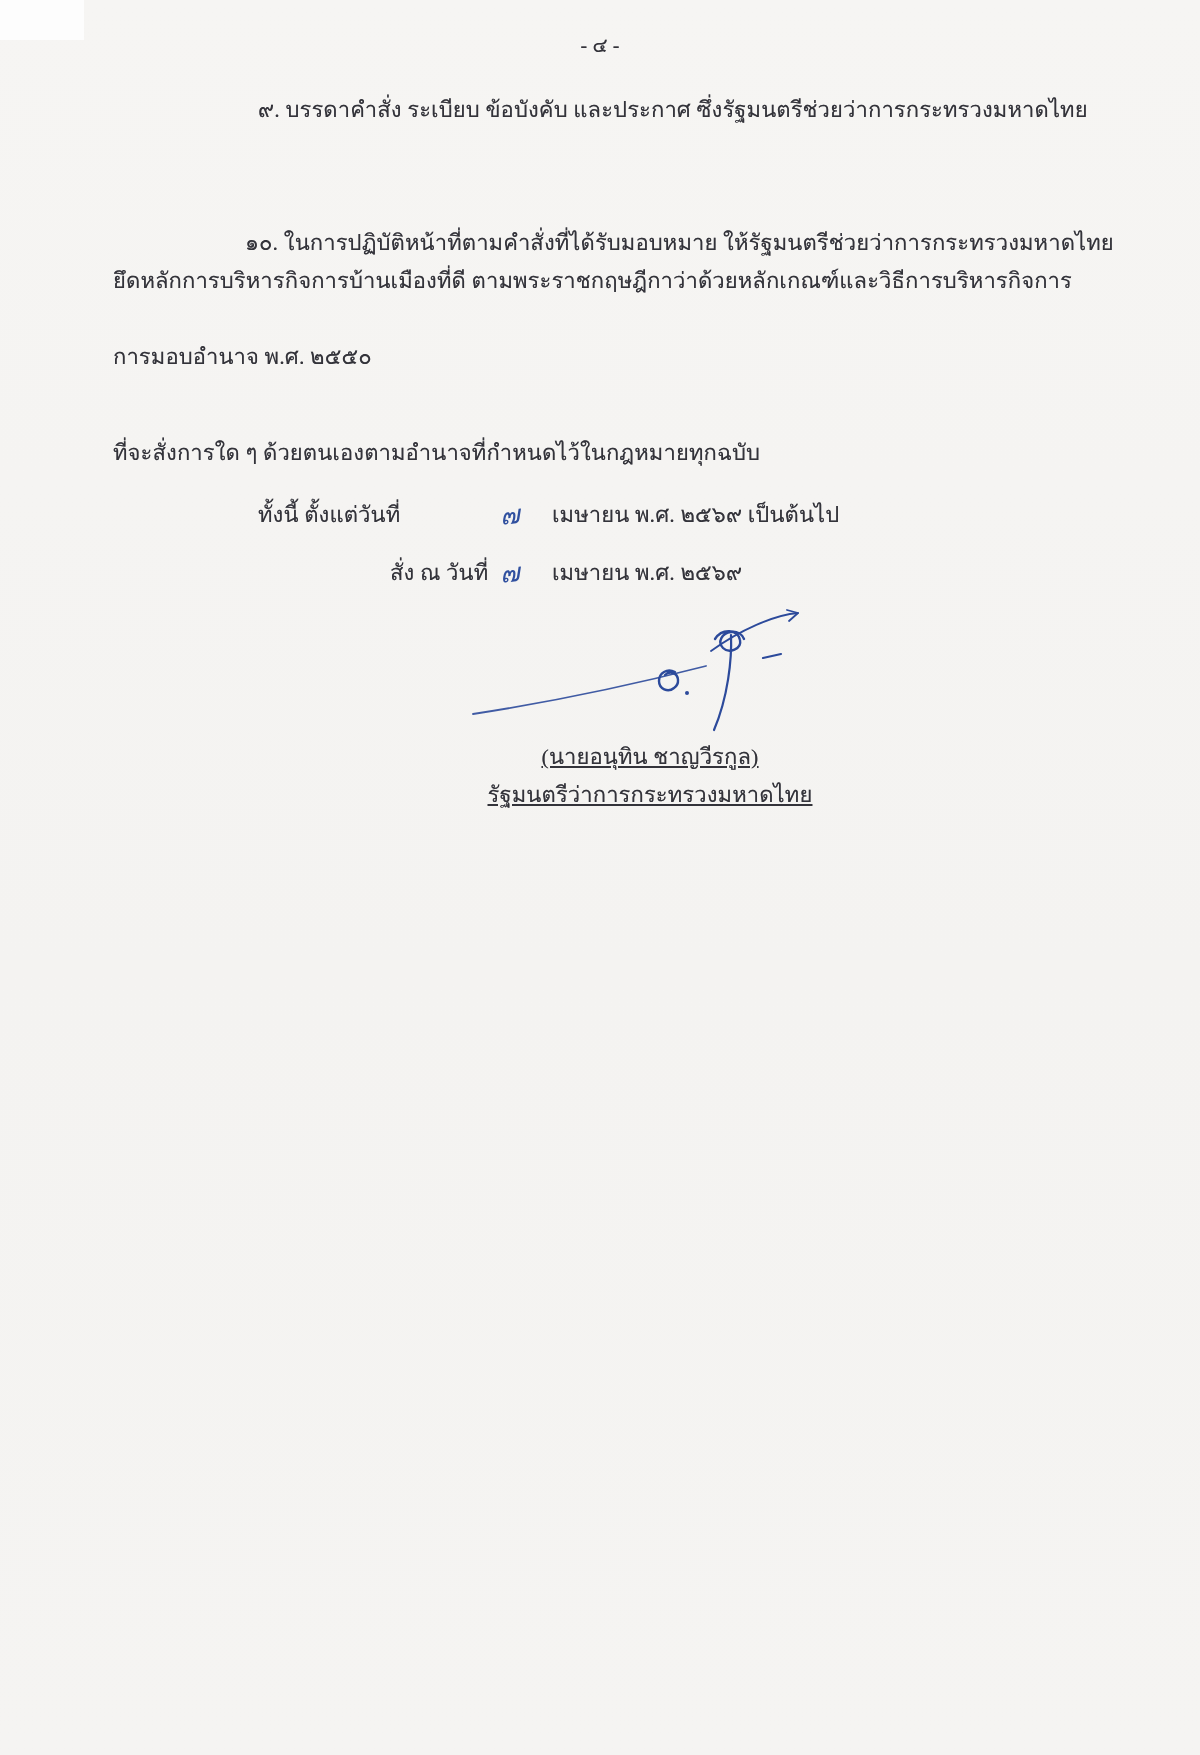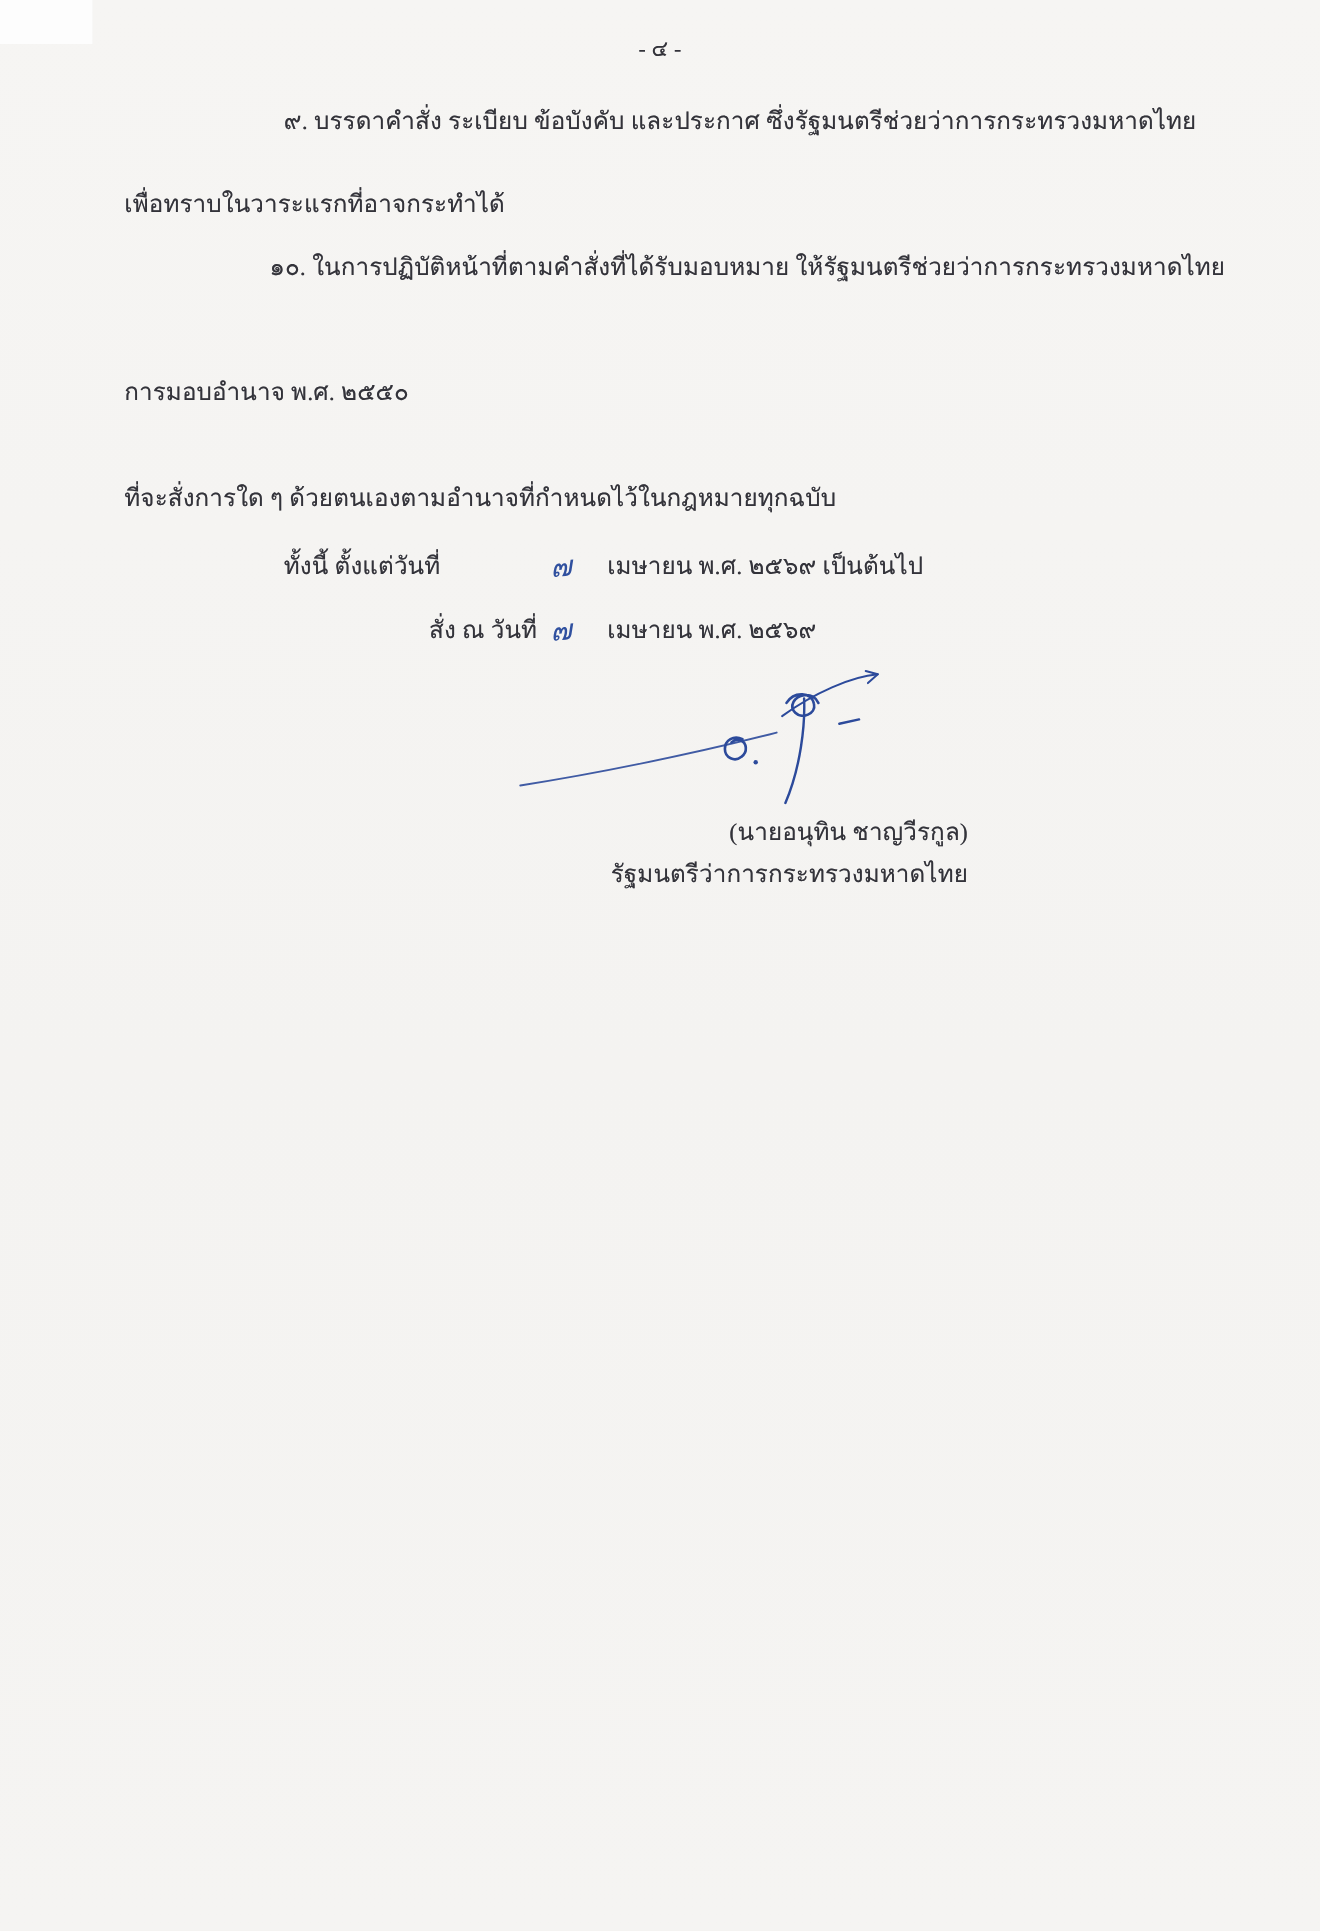--- a/index.html
+++ b/index.html
@@ -33,35 +33,35 @@
     position:absolute;
     font-size:26px;
     font-style:italic;
     transform:rotate(-5deg);
     color:#30509f;
   }
   .sig-wrap{
     position:absolute;left:468px;top:598px;width:340px;height:145px;
   }
   .center-block{
-    position:absolute;left:420px;width:460px;text-align:right;
+    position:absolute;left:420px;width:460px;text-align:center;text-decoration:underline;
   }
 </style>
 </head>
 <body>
 
 <div class="page">
   <div class="scan-patch"></div>
 
   <div class="txt pagenum">- ๔ -</div>
 
   <div class="txt" style="left:258px;top:95px">๙. บรรดาคำสั่ง ระเบียบ ข้อบังคับ และประกาศ ซึ่งรัฐมนตรีช่วยว่าการกระทรวงมหาดไทย</div>
-  <div class="txt" style="left:113px;top:171px">เพื่อทราบในวาระแรกที่อาจกระทำได้</div>
 
   <div class="txt" style="left:245px;top:228px">๑๐. ในการปฏิบัติหน้าที่ตามคำสั่งที่ได้รับมอบหมาย ให้รัฐมนตรีช่วยว่าการกระทรวงมหาดไทย</div>
+  <div class="txt" style="left:113px;top:266px">ยึดหลักการบริหารกิจการบ้านเมืองที่ดี ตามพระราชกฤษฎีกาว่าด้วยหลักเกณฑ์และวิธีการบริหารกิจการ</div>
   <div class="txt" style="left:113px;top:342px">การมอบอำนาจ พ.ศ. ๒๕๕๐</div>
 
   <div class="txt" style="left:113px;top:438px">ที่จะสั่งการใด ๆ ด้วยตนเองตามอำนาจที่กำหนดไว้ในกฎหมายทุกฉบับ</div>
 
   <div>
     <span class="txt" style="left:258px;top:500px">ทั้งนี้ ตั้งแต่วันที่</span>
     <span class="hand-day" style="left:500px;top:494px">๗</span>
     <span class="txt" style="left:552px;top:500px">เมษายน พ.ศ. ๒๕๖๙ เป็นต้นไป</span>
   </div>
 

